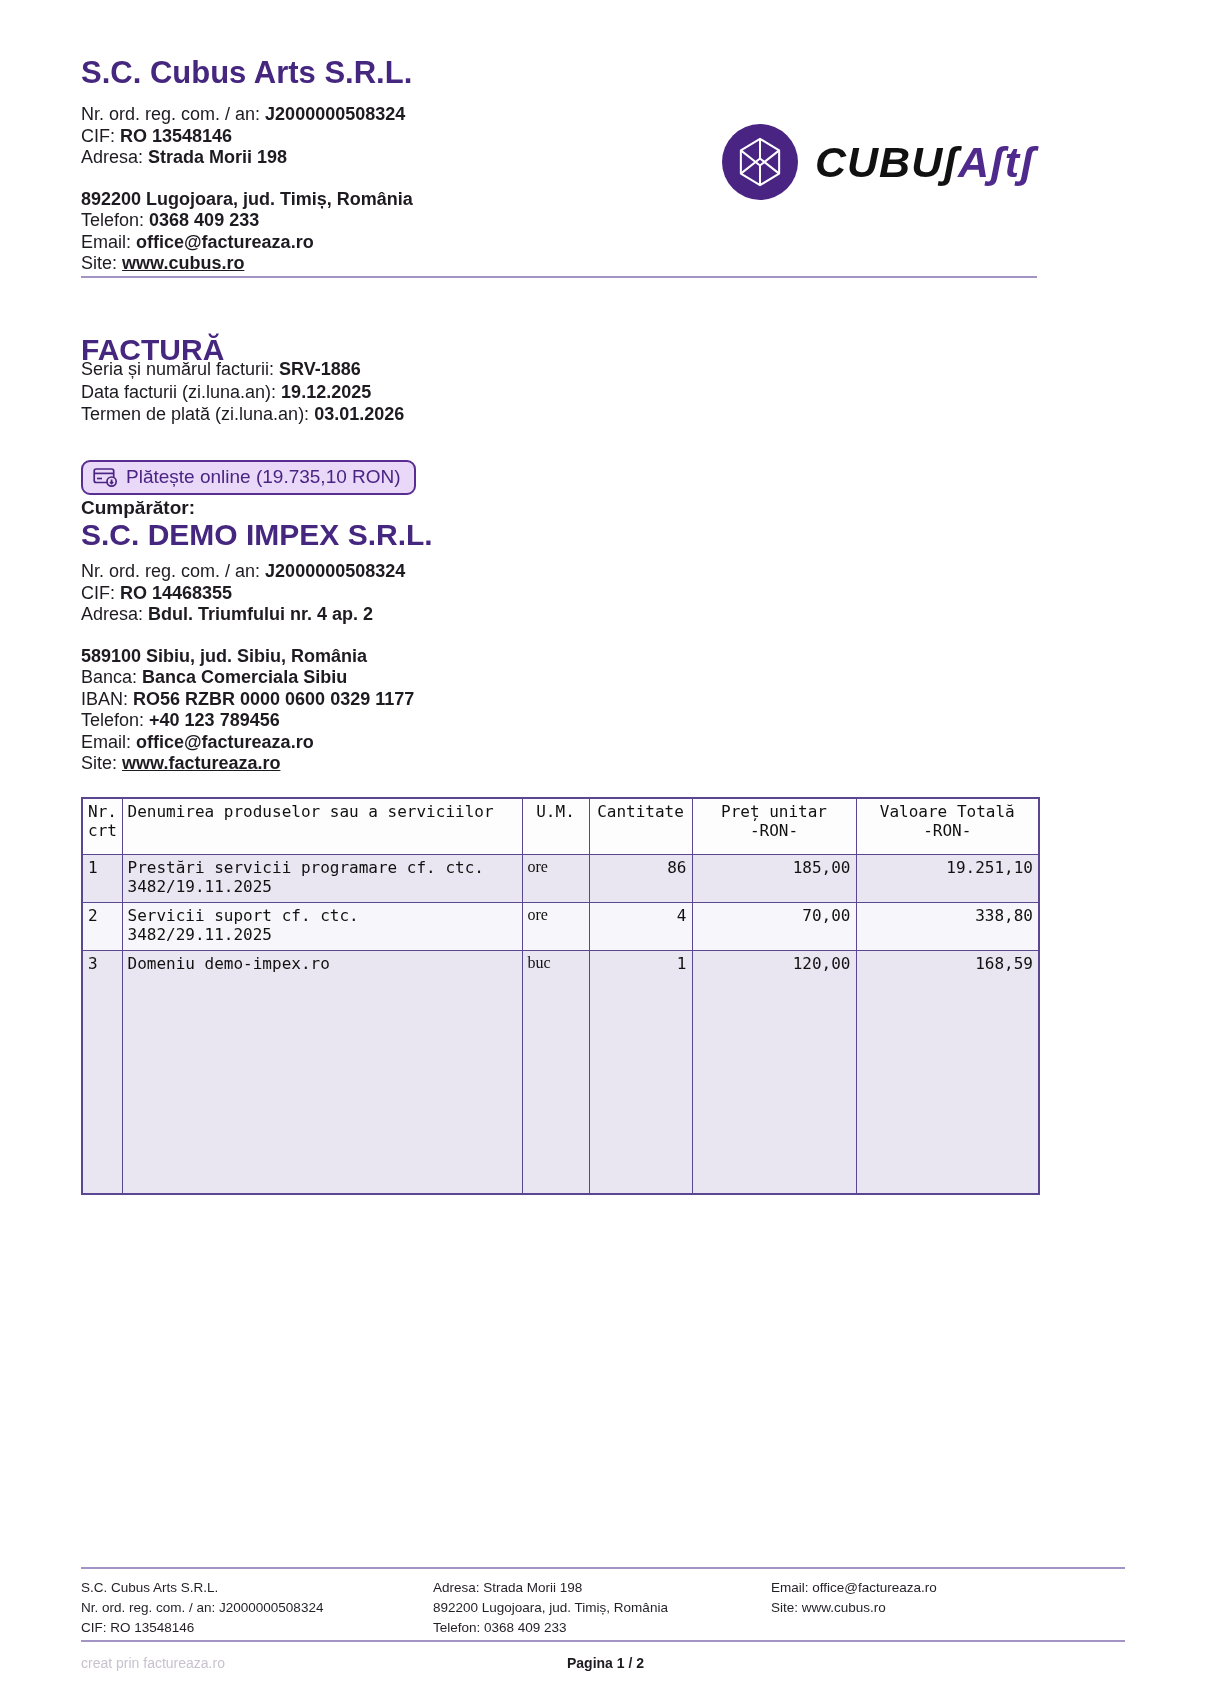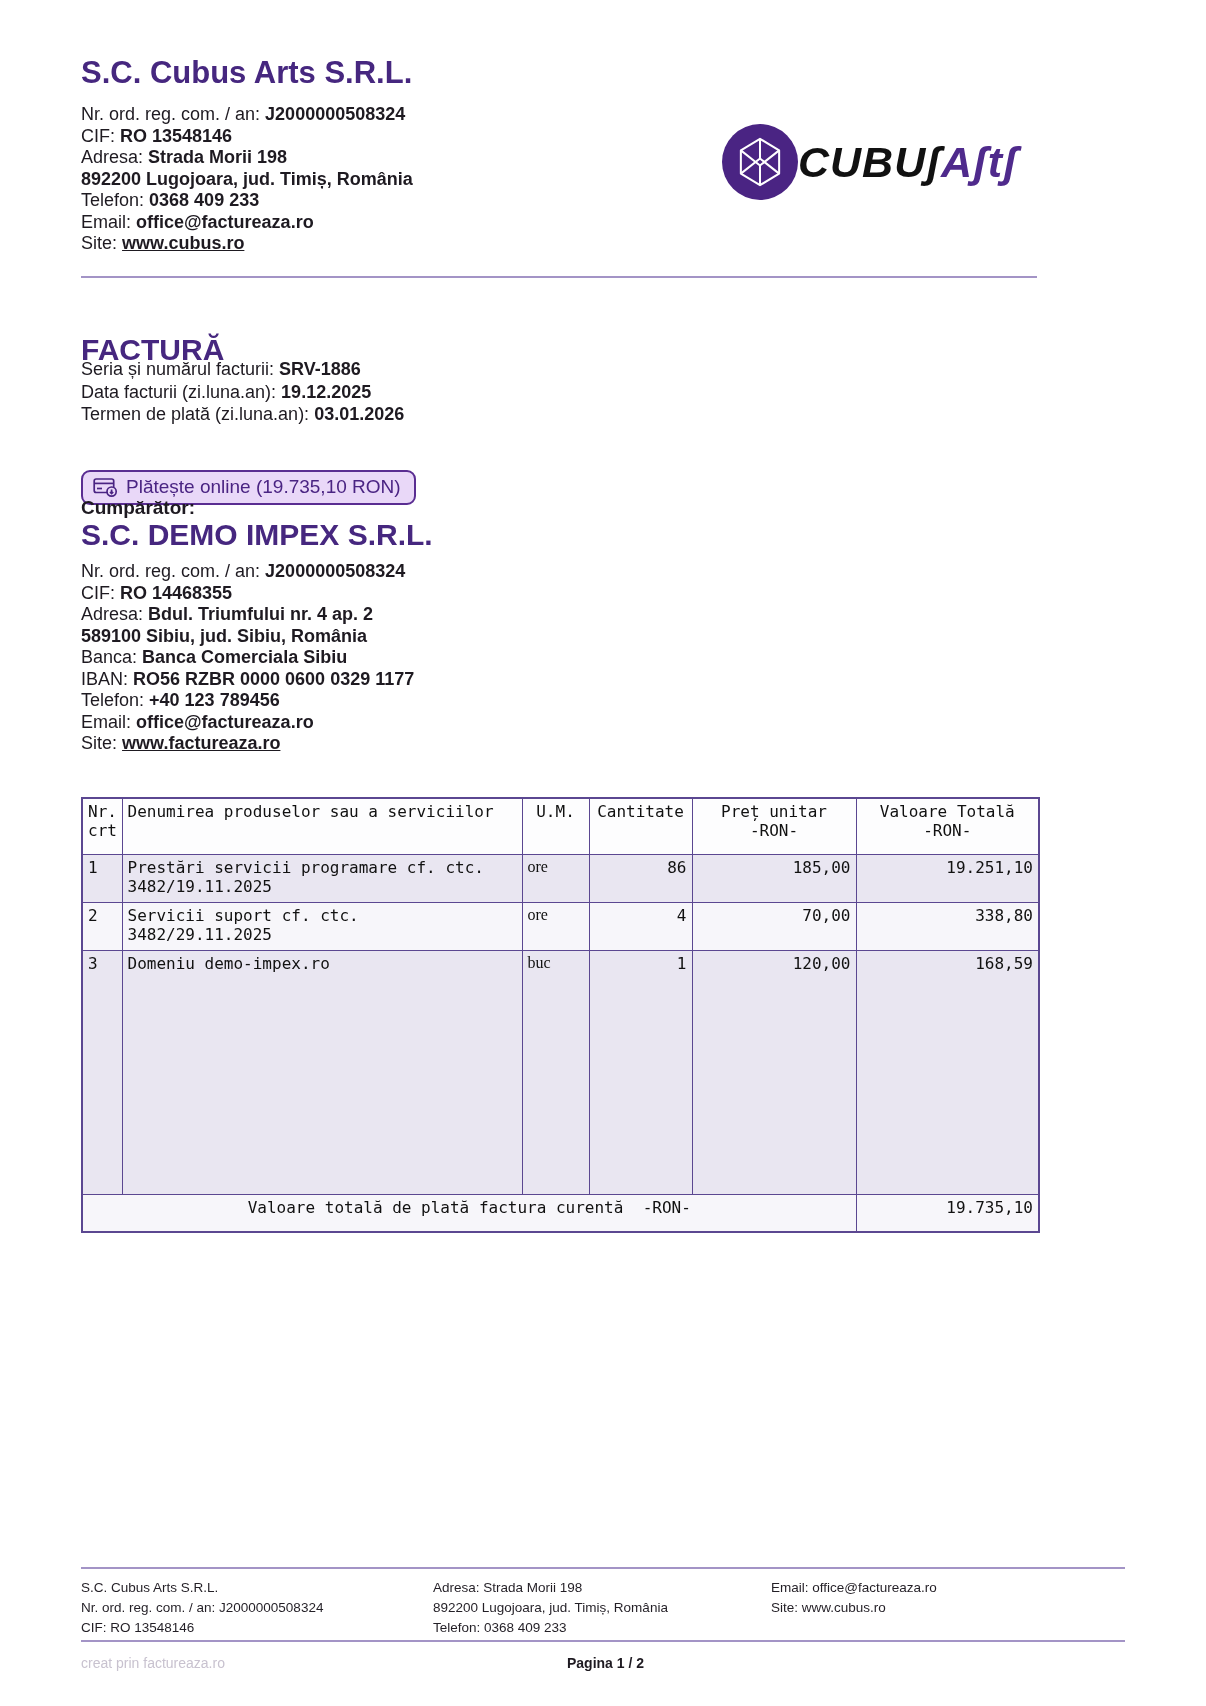--- a/index.html
+++ b/index.html
@@ -9,25 +9,25 @@
     font-family:"Liberation Sans", sans-serif;
     color:#1e1a21;
   }
   .abs { position:absolute; }
 
   
   .h-purple { color:#46277f; font-weight:600; font-size:31px; letter-spacing:0; }
 
   
   .info { font-size:18px; line-height:21.5px; }
-  .info .b { font-weight:bold; }
+  .info .b { font-weight:bold;margin-top:20px; }
   .u { text-decoration:underline; }
 
   
-  .logo-wrap { display:flex; align-items:center; gap:0; }
+  .logo-wrap { display:flex; align-items:center; gap:17px; }
   .logo-circle {
     width:76px; height:76px; border-radius:50%;
     background:#4a2483; display:flex; align-items:center; justify-content:center;
     flex:0 0 auto;
   }
   .logo-text { font-size:43px; font-weight:bold; font-style:italic;
     letter-spacing:1px; white-space:nowrap; line-height:1; }
   .logo-black { color:#111; }
   .logo-purple { color:#4f2a8c; }
   .hr1 { height:0; border-top:2px solid #a394c6; }
@@ -107,21 +107,21 @@
 <div class="abs hr1" style="left:81px; top:276px; width:956px;"></div>
 
 <div class="abs h-purple" style="left:81px; top:333px; font-size:30px;">FACTURĂ</div>
 
 <div class="abs info" style="left:81px; top:358px; line-height:22.5px;">
   <div><span>Seria și numărul facturii:</span> <span class="b">SRV-1886</span></div>
   <div><span>Data facturii (zi.luna.an):</span> <span class="b">19.12.2025</span></div>
   <div><span>Termen de plată (zi.luna.an):</span> <span class="b">03.01.2026</span></div>
 </div>
 
-<button class="abs pay-btn" style="left:81px; top:470px;">
+<button class="abs pay-btn" style="left:81px; top:460px;">
   <svg width="25" height="21" viewBox="0 0 25 21">
     <g stroke="#4a2483" stroke-width="1.7" fill="none">
       <rect x="1.2" y="2" width="19.5" height="13.5" rx="2"></rect>
       <line x1="1.2" y1="6.4" x2="20.7" y2="6.4"></line>
       <line x1="4" y1="11.5" x2="9" y2="11.5"></line>
       <circle cx="18.6" cy="14.6" r="4.6" fill="#e9d8f8"></circle>
       <path d="M18.6 12.6 L18.6 16.4 M17 15 L18.6 16.6 L20.2 15"></path>
     </g>
   </svg>
   <span>Plătește online (19.735,10 RON)</span>
@@ -183,24 +183,20 @@
     <td class="num">338,80</td>
   </tr>
   <tr class="row-odd" style="height:244px">
     <td class="cell-nr">3</td>
     <td class="cell-name">Domeniu demo-impex.ro</td>
     <td class="cell-um">buc</td>
     <td class="num">1</td>
     <td class="num">120,00</td>
     <td class="num">168,59</td>
   </tr>
-  <tr class="totals" style="height:38px">
-    <td colspan="5" class="lbl">Valoare totală de plată factura curentă  -RON-</td>
-    <td class="num">19.735,10</td>
-  </tr>
 </tbody>
   </table>
 
 <div class="abs hr-footer" style="left:81px; top:1567px; width:1044px;"></div>
 
 <div class="abs foot" style="left:81px; top:1578px;">
   <div>S.C. Cubus Arts S.R.L.</div>
   <div>Nr. ord. reg. com. / an: J2000000508324</div>
   <div>CIF: RO 13548146</div>
 </div>

